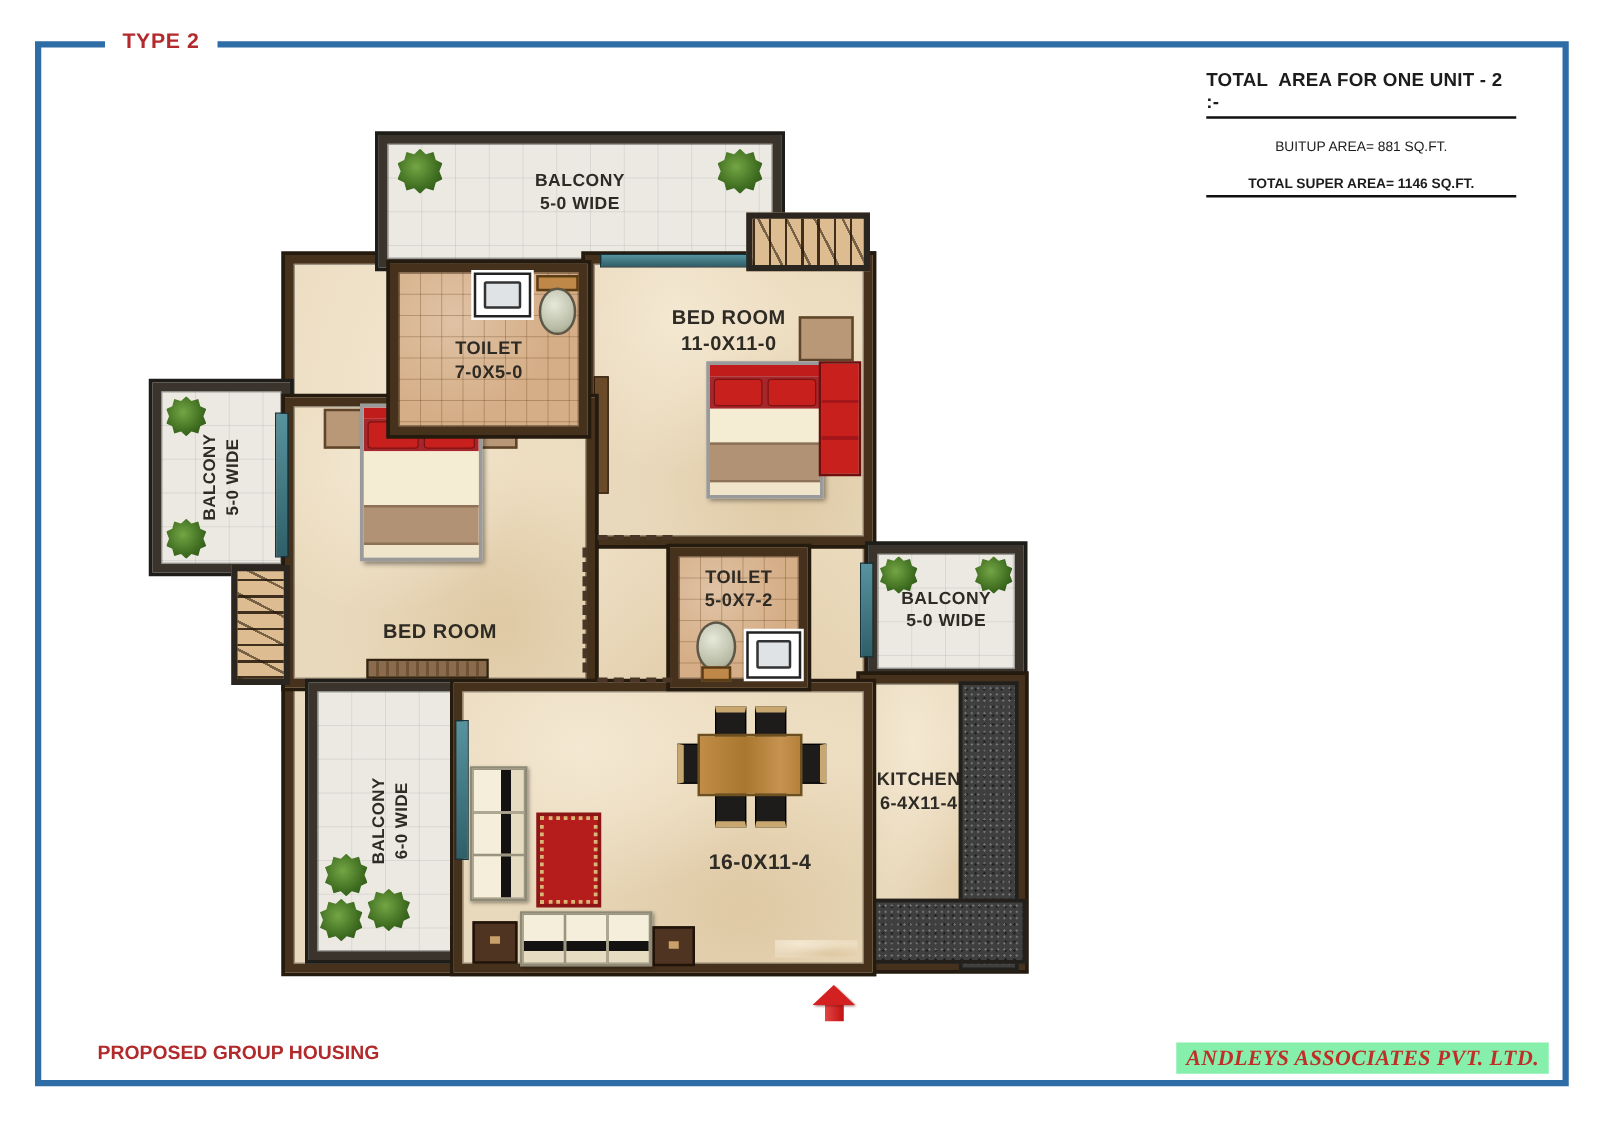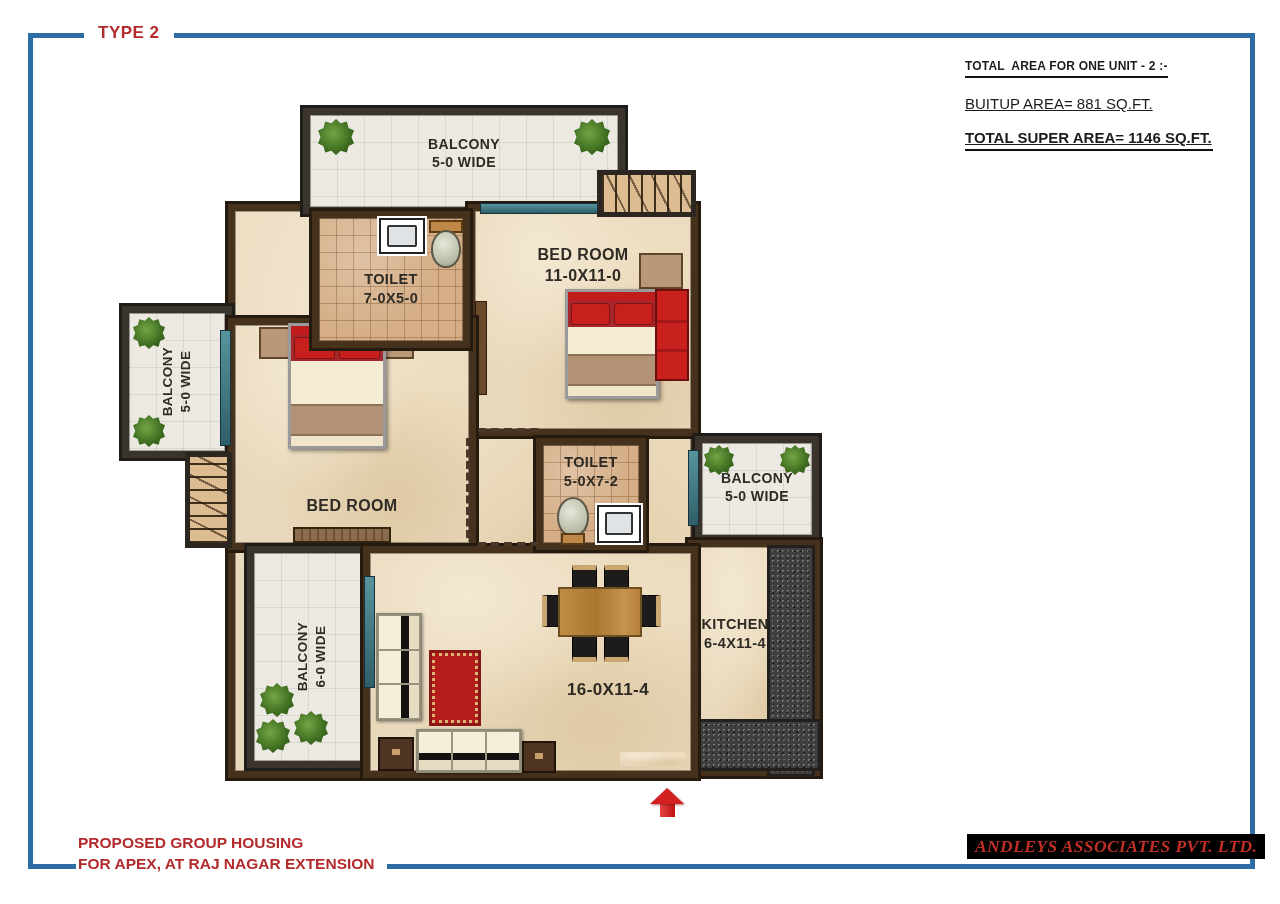--- a/index.html
+++ b/index.html
@@ -9,29 +9,29 @@
   }
   .abs{position:absolute;}
 
   
   .frame{left:28px;top:33px;width:1217px;height:826px;border:5px solid #2e6ca6;}
   .type-label{left:84px;top:23px;background:#fff;padding:0 14px;color:#b22a2b;
     font-weight:bold;font-size:17px;letter-spacing:.5px;}
 
   
   .area-box{left:965px;top:56px;width:248px;color:#1c1c1c;}
-  .area-title{font-weight:bold;font-size:12px;letter-spacing:.2px;white-space:pre-wrap;
+  .area-title{font-weight:bold;font-size:15px;letter-spacing:.2px;white-space:pre-wrap;
     border-bottom:2px solid #111;padding-bottom:3px;display:inline-block;}
-  .area-row{display:flex;justify-content:flex-start;font-size:15px;margin-top:17px;text-decoration:underline;}
+  .area-row{display:flex;justify-content:center;font-size:11px;margin-top:17px;}
   .area-row.strong{font-weight:bold;border-bottom:2px solid #111;padding-bottom:3px;}
 
   
   .footer-left{left:76px;top:831px;background:#fff;padding:2px 12px 2px 2px;
     color:#b22a2b;font-weight:bold;font-size:15.5px;line-height:1.35;}
-  .footer-right{left:967px;top:834px;background:#000000;padding:2px 8px;}
+  .footer-right{left:941px;top:834px;background:#86efac;padding:2px 8px;}
   .company{color:#bf2f27;font-family:"Liberation Serif",serif;font-style:italic;
     font-weight:bold;font-size:17.5px;letter-spacing:.4px;}
   .tagline{color:#2e6ca6;font-weight:bold;font-size:15.5px;margin-top:2px;}
 
   
   .marble{background:
     radial-gradient(ellipse at 30% 20%, #f4e8d2 0%, rgba(244,232,210,0) 50%),
     radial-gradient(ellipse at 70% 80%, #dfc9a4 0%, rgba(223,201,164,0) 55%),
     radial-gradient(ellipse at 80% 30%, #efe0c4 0%, rgba(239,224,196,0) 45%),
     #e9d9bc;}
@@ -286,17 +286,16 @@
 <div class="abs dash-h" style="left:478px;top:542px;width:60px;height:0;z-index:6;"></div>
 
 <div class="abs marble" style="left:620px;top:752px;width:66px;height:14px;z-index:7;"></div>
 <div class="abs" style="left:650px;top:788px;z-index:7;">
   <div class="arrow-tri"></div>
   <div class="arrow-stem"></div>
 </div>
 
 <div class="abs footer-left">
   <div>PROPOSED GROUP HOUSING</div>
-  <div>FOR APEX, AT RAJ NAGAR EXTENSION</div>
 </div>
 <div class="abs footer-right">
   <div class="company">ANDLEYS ASSOCIATES PVT. LTD.</div>
 </div>
 
 </body></html>

